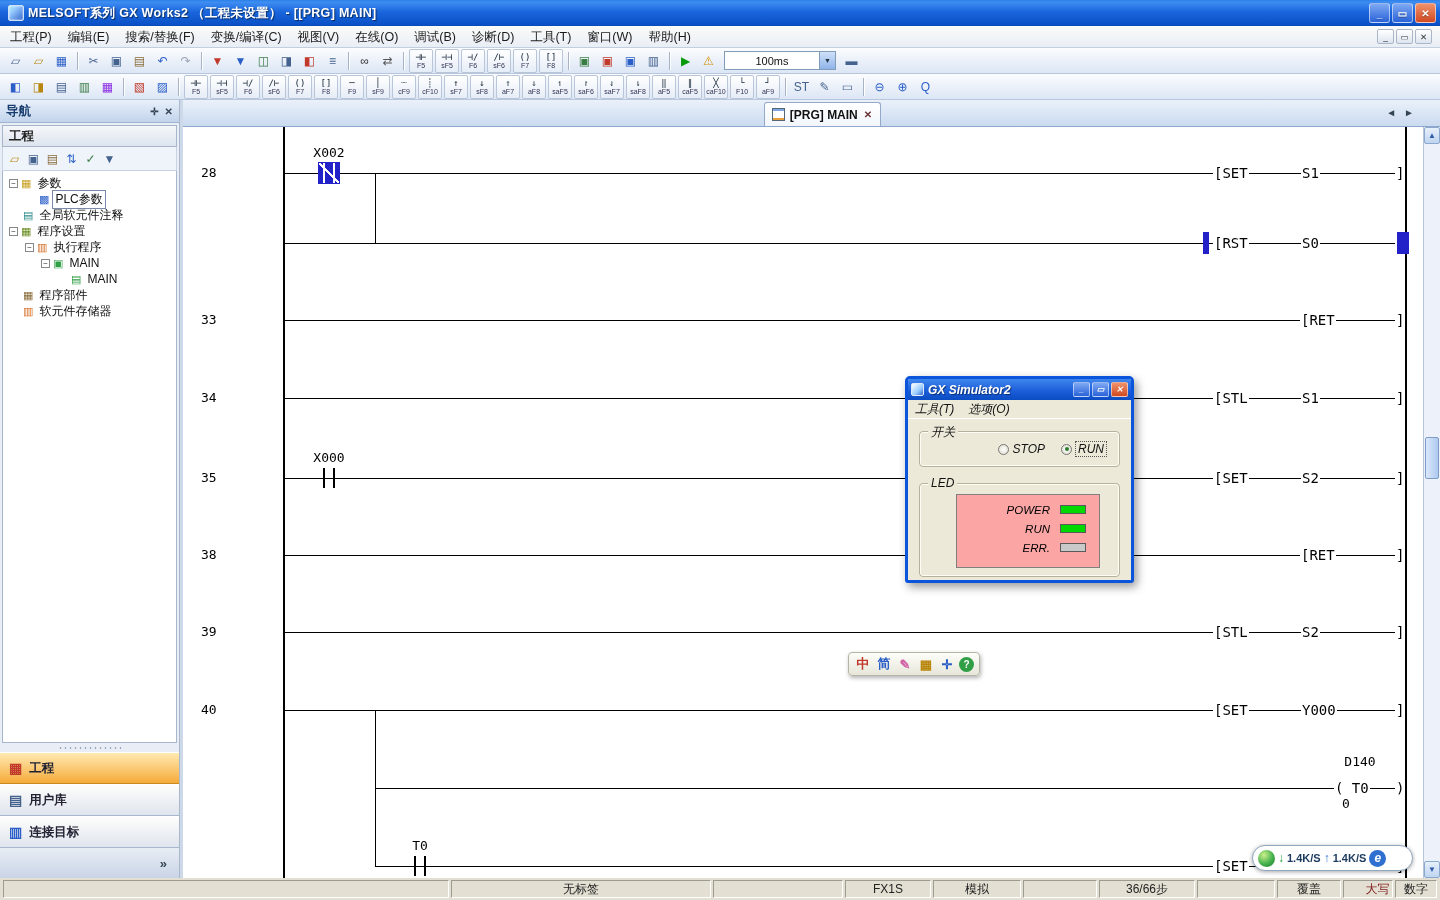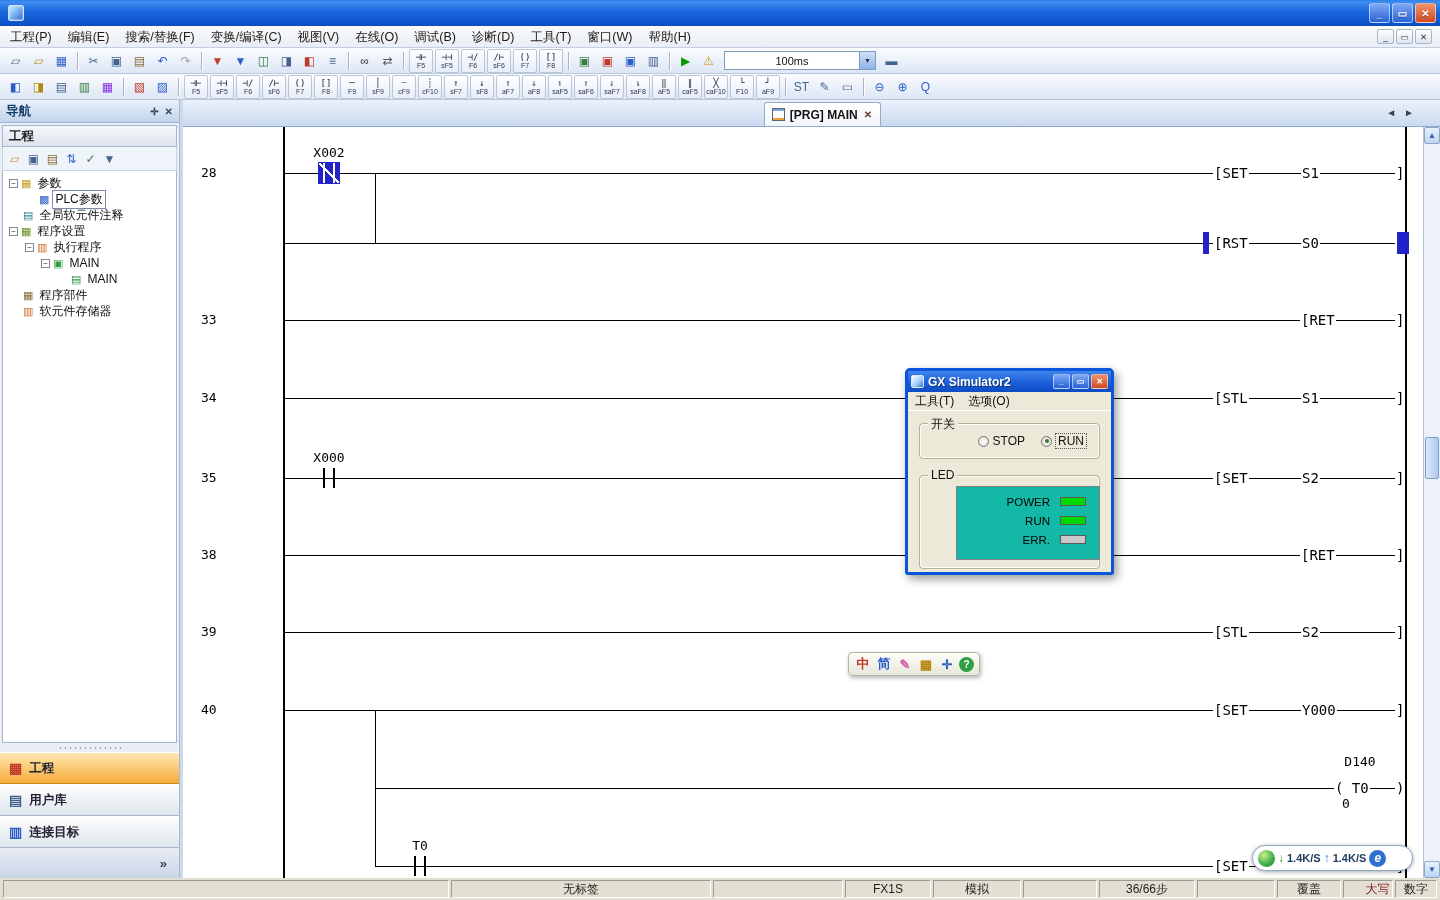--- a/index.html
+++ b/index.html
@@ -36,21 +36,21 @@
   .toolbar.r1 { top:48px; }
   .toolbar.r2 { top:74px; }
   .tb-btn { width:21px; height:21px; margin:0 1px; border:1px solid transparent; border-radius:2px;
     display:grid; place-items:center; background:transparent; }
   .tb-glyph { font-size:12px; line-height:12px; }
   .tb-sep { width:1px; height:18px; background:#a8b4c6; margin:0 4px; box-shadow:1px 0 0 #fff; }
   .tb-lbtn { width:24px; height:24px; margin:0 1px; border:1px solid #b9c6d9; border-radius:2px;
     background:linear-gradient(#ffffff,#e6edf7); display:flex; flex-direction:column; align-items:center; justify-content:center; }
   .tb-lglyph { font-size:9px; line-height:10px; color:#123; font-family:"DejaVu Sans Mono",monospace; }
   .tb-llabel { font-size:7px; line-height:8px; color:#335; }
-  .tb-combo { width:152px; height:19px; margin:0 4px; background:#fff; border:1px solid #7f9db9;
+  .tb-combo { width:112px; height:19px; margin:0 4px; background:#fff; border:1px solid #7f9db9;
     display:flex; align-items:center; }
   .tb-combo-val { flex:1; text-align:center; font-size:11px; color:#111; }
   .tb-combo-arrow { width:16px; height:17px; background:linear-gradient(#cfe0f8,#8fb4ea);
     border-left:1px solid #7f9db9; font-size:7px; color:#234; display:grid; place-items:center; }
 
   
   .workspace { position:absolute; left:0; top:100px; width:1440px; height:778px; display:flex; }
 
   
   .sidebar { width:180px; height:778px; background:#e9eef6; display:flex; flex-direction:column; border-right:1px solid #aab8cc; }
@@ -122,43 +122,43 @@
   .statusbar { position:absolute; left:0; top:878px; width:1440px; height:22px; background:#e3e0d3;
     display:flex; gap:2px; padding:2px 3px; }
   .sb-seg { border:1px solid; border-color:#9d9c93 #ffffff #ffffff #9d9c93; font-size:12px; color:#222;
     display:flex; align-items:center; justify-content:center; white-space:nowrap; overflow:hidden; }
   .sb-seg.flex { flex:1; }
   .sb-seg.dim { color:#7f1d1d;padding-left:19px; }
   .w260{width:260px}.w130{width:130px}.w86{width:86px}.w88{width:88px}.w74{width:74px}
   .w96{width:96px}.w78{width:78px}.w64{width:64px}.w50{width:50px}.w42{width:42px}
 
   
-  .sim { position:absolute; left:905px; top:368px; width:209px; height:207px; background:#ece9d8;
-    border:3px solid #0a55dc; border-radius:5px 5px 3px 3px; box-shadow:3px 4px 10px rgba(0,0,0,.4); z-index:50; }
+  .sim { position:absolute; left:905px; top:376px; width:229px; height:207px; background:#ece9d8;
+    border:3px solid #0a55dc; border-radius:5px 5px 3px 3px; box-shadow:3px 4px 10px rgba(0,0,0,.4); z-index:50;font-style:italic; }
   .sim-title { height:21px; background:linear-gradient(#3e86ee,#1a5cd8 60%,#0b4cc2);
     display:flex; align-items:center; padding:0 3px; border-radius:2px 2px 0 0; }
   .sim-icon { width:13px; height:13px; margin-right:4px; background:linear-gradient(135deg,#fff,#9cf 60%,#36c);
     border:1px solid #dfe9fa; border-radius:2px; }
   .sim-title-text { color:#fff; font-weight:bold; font-size:12px; text-shadow:1px 1px 1px #0007; }
   .sim-btns { margin-left:auto; display:flex; gap:2px; }
   .sbtn { width:17px; height:15px; border-radius:2px; border:1px solid #fff8; background:linear-gradient(#7fa9f4,#2a63d8);
     color:#fff; font-size:8px; font-weight:bold; display:grid; place-items:center; }
   .sbtn.close { background:linear-gradient(#f0926a,#d04a22); }
   .sim-menu { height:19px; background:#ece9d8; border-bottom:1px solid #fff; display:flex; align-items:center; }
   .sim-menu-item { font-size:12px; padding:1px 7px; color:#111; }
   .grp { position:relative; margin:12px 11px 0 11px; border:1px solid #b5b19c; border-radius:4px;
     box-shadow:inset 0 0 0 1px #fffdf4; }
   .grp-label { position:absolute; top:-8px; left:8px; background:#ece9d8; padding:0 3px; font-size:12px; color:#111; }
   .grp-switch { height:36px; display:flex; align-items:center; justify-content:flex-end; gap:16px; padding-right:13px; }
   .radio { display:inline-flex; align-items:center; gap:4px; font-size:12px; color:#111; }
   .rdot { width:11px; height:11px; border-radius:50%; border:1px solid #777; background:radial-gradient(#fff,#dcd9c8); position:relative; }
   .rdot.on::after { content:""; position:absolute; left:2.5px; top:2.5px; width:4px; height:4px; border-radius:50%; background:#2f7d2f; }
   .focus { outline:1px dotted #555; padding:0 2px; }
   .grp-led { height:94px; margin-top:16px; }
-  .led-panel { position:absolute; left:36px; top:10px; width:144px; height:74px; background:#14b8a6;
+  .led-panel { position:absolute; left:36px; top:10px; width:144px; height:74px; background:#fca5a5;
     border:1px solid #808080; padding-top:5px; }
   .led-row { height:19px; display:flex; align-items:center; justify-content:flex-end; padding-right:13px; }
   .led-label { width:60px; text-align:right; font-size:11.5px; color:#000; }
   .led-light { width:26px; height:9px; margin-left:10px; border:1px solid #5a5a5a; background:#c9c9c9; }
   .led-light.on { background:#00d800; }
 
   
   .ime { position:absolute; left:848px; top:652px; height:24px; z-index:60;
     background:linear-gradient(#fefefa,#e6e6da); border:1px solid #b5b5a5; border-radius:4px;
     box-shadow:1px 2px 4px rgba(0,0,0,.3); display:flex; align-items:center; padding:0 5px; }
@@ -177,20 +177,21 @@
   .net-e { width:17px; height:17px; border-radius:50%; background:#2f6fd0; color:#fff; font-size:12px;
     font-style:italic; display:grid; place-items:center; }
 </style>
 </head>
 <body>
 
 <div id="screen">
 
   <div class="titlebar">
     <span class="app-icon"></span>
+    <span class="title-text">MELSOFT系列 GX Works2 （工程未设置） - [[PRG] MAIN]</span>
     <span class="win-btns">
       <span class="wbtn">_</span>
       <span class="wbtn">▭</span>
       <span class="wbtn close">✕</span>
     </span>
   </div>
 
   <div class="menubar">
     <span class="menu-items"><span class="menu-item">工程(P)</span><span class="menu-item">编辑(E)</span><span class="menu-item">搜索/替换(F)</span><span class="menu-item">变换/编译(C)</span><span class="menu-item">视图(V)</span><span class="menu-item">在线(O)</span><span class="menu-item">调试(B)</span><span class="menu-item">诊断(D)</span><span class="menu-item">工具(T)</span><span class="menu-item">窗口(W)</span><span class="menu-item">帮助(H)</span></span>
     <span class="mdi-btns">

